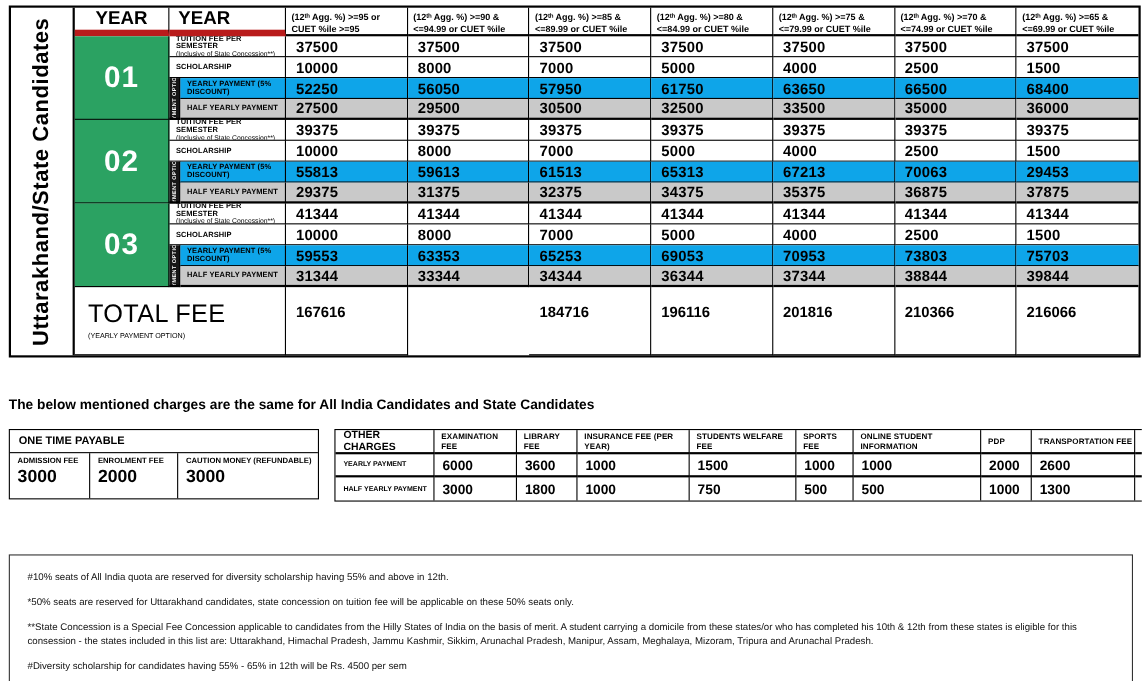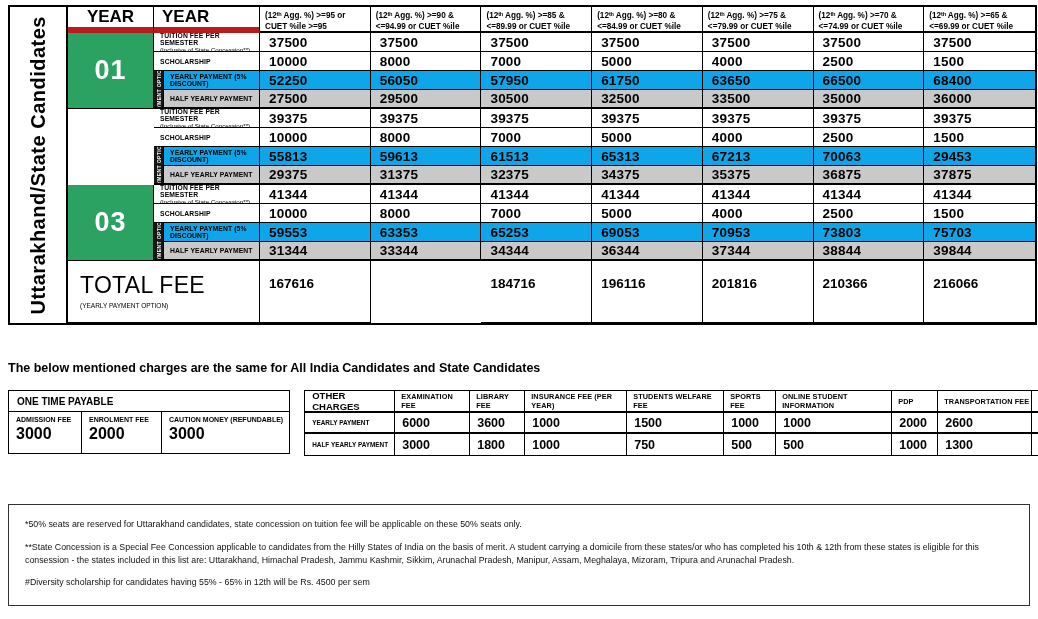--- a/index.html
+++ b/index.html
@@ -129,20 +129,21 @@
       <div class="cell head-cell light blockend" style="grid-area: 5 / 3;">
         <div class="hl1">HALF YEARLY PAYMENT</div>
       </div>
       <div class="cell val light blockend" style="grid-area: 5 / 4;">27500</div>
       <div class="cell val light blockend" style="grid-area: 5 / 5;">29500</div>
       <div class="cell val light blockend" style="grid-area: 5 / 6;">30500</div>
       <div class="cell val light blockend" style="grid-area: 5 / 7;">32500</div>
       <div class="cell val light blockend" style="grid-area: 5 / 8; text-align: right;">33500</div>
       <div class="cell val light blockend" style="grid-area: 5 / 9;">35000</div>
       <div class="cell val light blockend lastcol" style="grid-area: 5 / 10;">36000</div>
+      <div class="cell year-cell" style="grid-area: 6 / 1 / span 4;">02</div>
       <div class="cell head-cell" style="grid-area: 6 / 2 / auto / span 2;">
         <div class="hl1">TUITION FEE PER SEMESTER</div>
         <div class="hl2">(Inclusive of State Concession**)</div>
       </div>
       <div class="cell val" style="grid-area: 6 / 4;">39375</div>
       <div class="cell val" style="grid-area: 6 / 5;">39375</div>
       <div class="cell val" style="grid-area: 6 / 6;">39375</div>
       <div class="cell val" style="grid-area: 6 / 7;">39375</div>
       <div class="cell val" style="grid-area: 6 / 8;">39375</div>
       <div class="cell val" style="grid-area: 6 / 9;">39375</div>
@@ -289,16 +290,17 @@
       <div class="oc-cell oc-val oc-lastrow">500</div>
       <div class="oc-cell oc-val oc-lastrow">500</div>
       <div class="oc-cell oc-val oc-lastrow">1000</div>
       <div class="oc-cell oc-val oc-lastrow">1300</div>
       <div class="oc-cell oc-val oc-lastcol oc-lastrow">9850</div>
     </div>
 
 </div>
 
 <div class="footnotes">
+  <p>#10% seats of All India quota are reserved for diversity scholarship having 55% and above in 12th.</p>
   <p>*50% seats are reserved for Uttarakhand candidates, state concession on tuition fee will be applicable on these 50% seats only.</p>
   <p>**State Concession is a Special Fee Concession applicable to candidates from the Hilly States of India on the basis of merit. A student carrying a domicile from these states/or who has completed his 10th &amp; 12th from these states is eligible for this consession - the states included in this list are: Uttarakhand, Himachal Pradesh, Jammu Kashmir, Sikkim, Arunachal Pradesh, Manipur, Assam, Meghalaya, Mizoram, Tripura and Arunachal Pradesh.</p>
   <p>#Diversity scholarship for candidates having 55% - 65% in 12th will be Rs. 4500 per sem</p>
 </div>
 
 </body></html>

